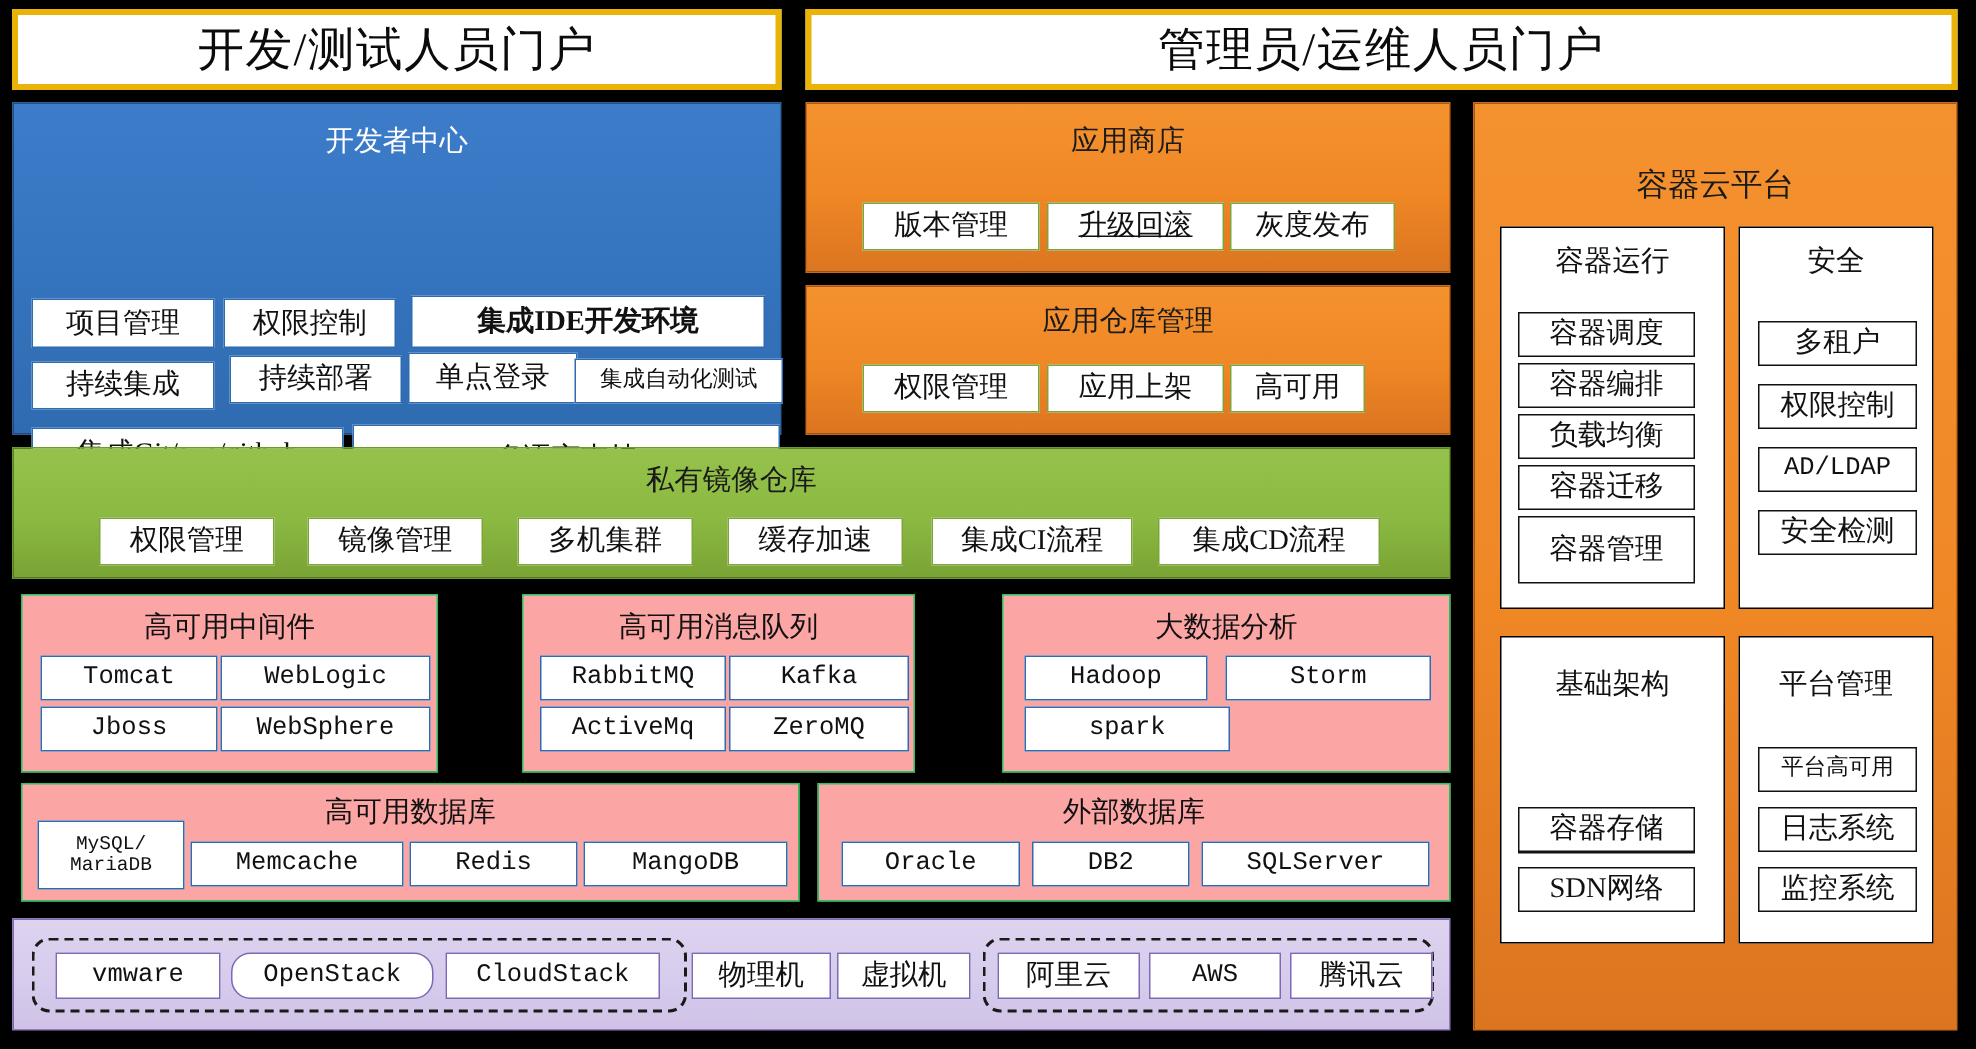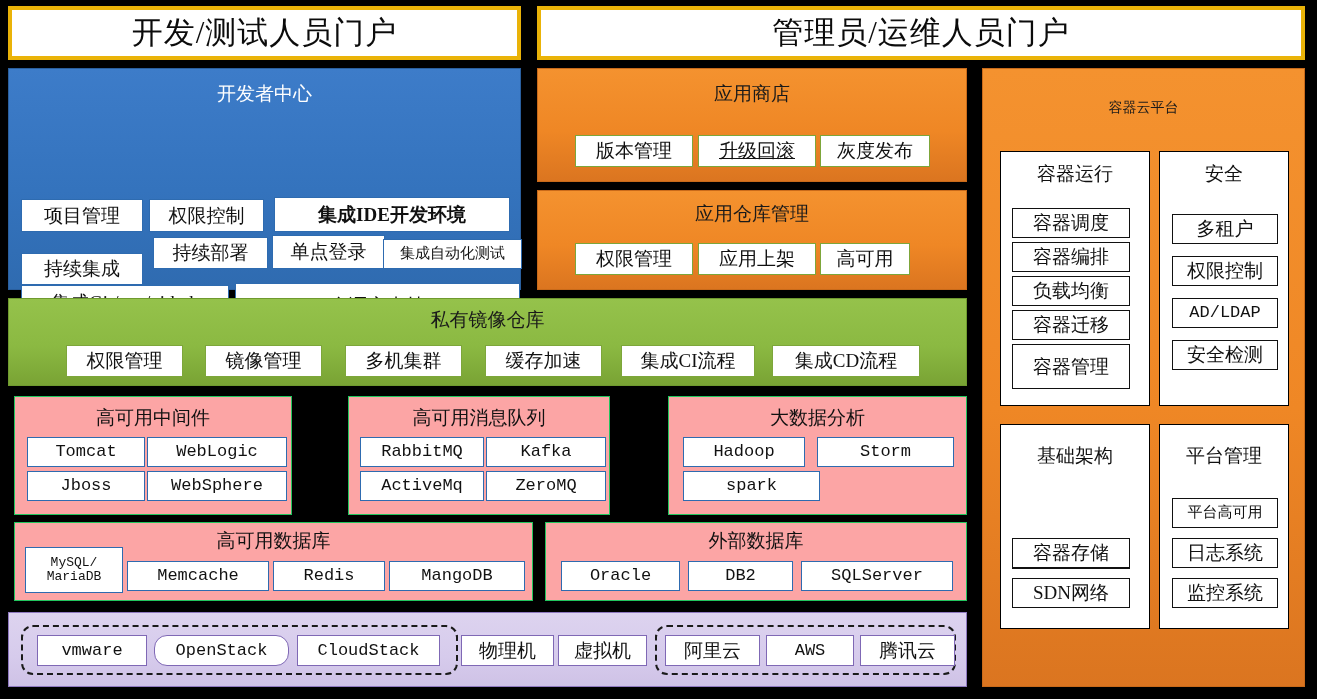--- a/index.html
+++ b/index.html
@@ -76,21 +76,21 @@
     <div class="chip" style="left:12px;top:130px;width:122px;height:33px;">
       <span>项目管理</span>
     </div>
     <div class="chip" style="left:140px;top:130px;width:115px;height:33px;">
       <span>权限控制</span>
     </div>
     <div class="chip bold" style="left:265px;top:128px;width:236px;height:35px;">
       <span>集成IDE开发环境</span>
     </div>
 
-    <div class="chip" style="left:12px;top:184px;width:122px;height:32px;align-items:center;">
+    <div class="chip" style="left:12px;top:172px;width:122px;height:32px;align-items:center;">
       <span>持续集成</span>
     </div>
     <div class="chip" style="left:144px;top:168px;width:115px;height:32px;">
       <span>持续部署</span>
     </div>
     <div class="chip" style="left:263px;top:166px;width:113px;height:34px;">
       <span>单点登录</span>
     </div>
     <div class="chip small" style="left:374px;top:170px;width:139px;height:30px;">
       <span>集成自动化测试</span>
@@ -257,21 +257,21 @@
     </div>
     <div class="chip mono purple-b" style="left:757px;top:22px;width:88px;height:31px;">
       <span>AWS</span>
     </div>
     <div class="chip purple-b" style="left:851px;top:22px;width:95px;height:31px;">
       <span>腾讯云</span>
     </div>
   </div>
 
   <div class="abs panel panel-orange" style="left:982px;top:68px;width:323px;height:619px;">
-    <div class="panel-title dark" style="top:30px;font-size:14px;">容器云平台</div>
+    <div class="panel-title dark" style="top:40px;font-size:21px;">容器云平台</div>
 
     <div class="cc-col" style="left:17px;top:82px;width:150px;height:255px;">
       <div class="group-title" style="top:9px;">容器运行</div>
       <div class="chip plain" style="left:11px;top:56px;width:118px;height:30px;">
         <span>容器调度</span>
       </div>
       <div class="chip plain" style="left:11px;top:90px;width:118px;height:30px;">
         <span>容器编排</span>
       </div>
       <div class="chip plain" style="left:11px;top:124px;width:118px;height:30px;">

